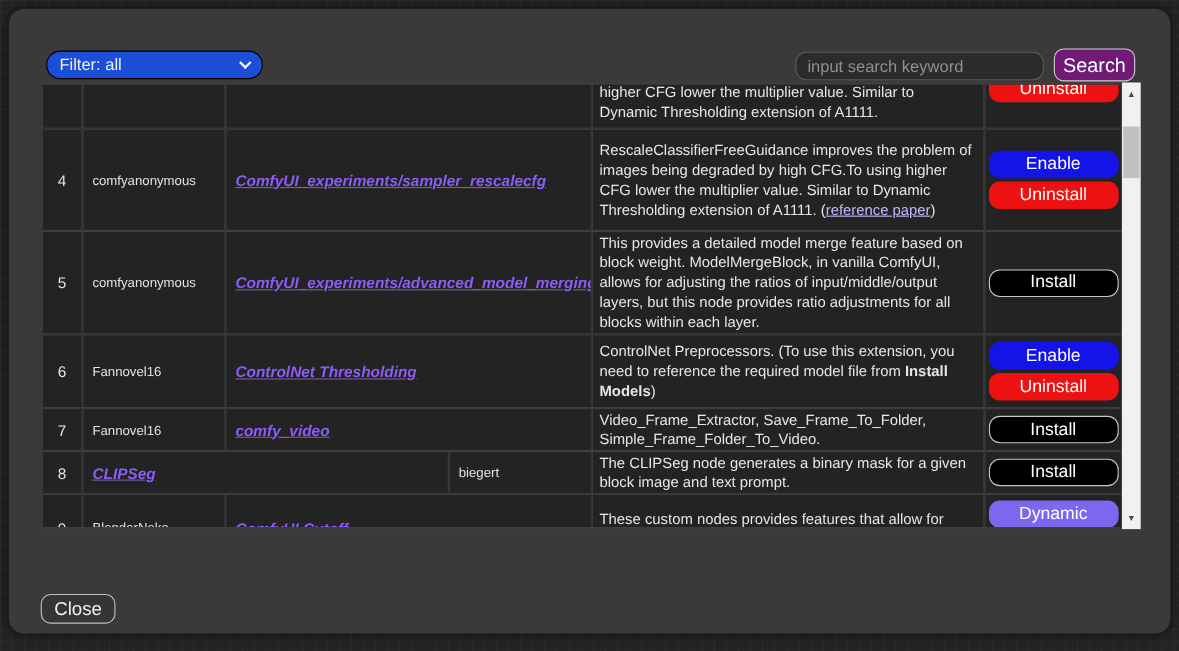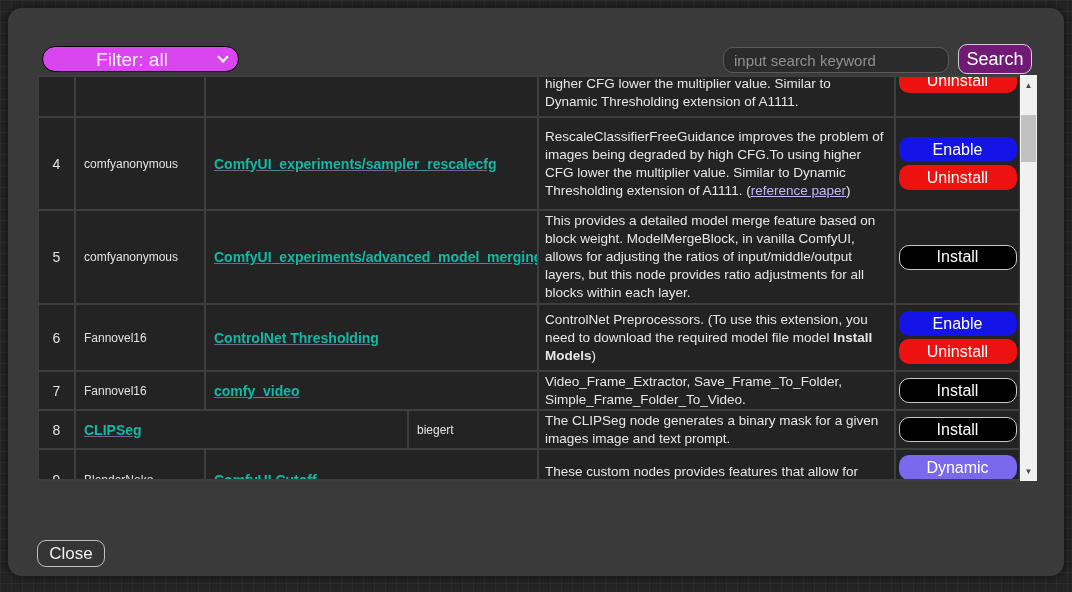--- a/index.html
+++ b/index.html
@@ -14,22 +14,22 @@
   }
   .dialog {
     position:absolute; left:8px; top:8px; right:8px; bottom:16px;
     background:#3a3a3a; border-radius:14px;
     box-shadow:0 0 10px rgba(0,0,0,0.6);
   }
   
   .filter-wrap { position:absolute; left:34px; top:38px; width:197px; height:26px; }
   .filter-wrap select {
     width:100%; height:100%; appearance:none; -webkit-appearance:none;
-    background:#d946ef; color:#f0f0f0; border:1px solid #000; border-radius:13px;
-    padding:0 28px 0 11px; font-size:19px; font-family:inherit;text-align:center;
+    background:#1d4ed8; color:#f0f0f0; border:1px solid #000; border-radius:13px;
+    padding:0 28px 0 11px; font-size:15px; font-family:inherit;
   }
   .filter-chevron {
     position:absolute; right:12px; top:7px; width:8px; height:8px;
     border-right:2px solid #fff; border-bottom:2px solid #fff;
     transform:rotate(45deg); pointer-events:none;
   }
   .search-input {
     position:absolute; left:715px; top:39px; width:226px; height:26px;
     background:#2b2b2b; border:1px solid #5a5a5a; border-radius:10px;
     color:#dddddd; padding:0 10px; font-size:15px; font-family:inherit;
@@ -47,22 +47,22 @@
   }
   
   .table-wrap { position:absolute; left:30px; top:67px; width:999px; height:406px; display:flex; }
   .table-clip { width:982px; height:406px; overflow:hidden; border-top:2px solid #3e3e3e; border-bottom:2px solid #3e3e3e; }
   .table-inner { margin-top:-55px; }
   .row { display:flex; }
   .cell { border:1px solid #3e3e3e; background:#232323; overflow:hidden; color:#e2e2e2; }
   .c-num     { width:37px;  display:flex; align-items:center; justify-content:center; font-size:14px; }
   .c-author  { width:130px; display:flex; align-items:center; padding-left:8px; font-size:12px; }
   .c-name    { width:333px; display:flex; align-items:center; padding-left:8px; }
-  .c-name a  { font-weight:bold; font-size:14px; color:#14b8a6;
-               text-decoration:underline; text-decoration-color:#77618f; }
+  .c-name a  { font-weight:bold; font-size:14px; color:#8b5cf6;
+               text-decoration:underline; text-decoration-color:#77618f;font-style:italic; }
   .c-desc    { width:357px; display:flex; flex-direction:column; justify-content:center;
                padding:2px 6px; font-size:13.5px; line-height:18px; color:#e6e6e6; }
   .desc-text { white-space:pre-line; }
   .desc-text a { color:#c4b5fd; text-decoration:underline; }
   .c-actions { width:125px; display:flex; flex-direction:column; align-items:center;
                justify-content:center; gap:3px; }
   .btn { width:118px; height:25px; border-radius:10px; font-size:16px; color:#fff;
          border:none; font-family:inherit; cursor:pointer; flex:none;
          display:flex; align-items:center; justify-content:center; }
   .btn.install   { background:#000000; border:1px solid #c8c8c8; }
@@ -139,21 +139,21 @@
                 <button class="btn install">Install</button>
               </div>
             </div>
             <div class="row row-3" style="height: 67px;">
               <div class="cell c-num">6</div>
               <div class="cell c-author">Fannovel16</div>
               <div class="cell c-name">
                 <a href="#">ControlNet Thresholding</a>
               </div>
               <div class="cell c-desc">
-                <div class="desc-text"><span>ControlNet Preprocessors. (To use this extension, you need to download the required model file model </span><span style="font-weight: bold;">Install Models</span><span>)</span></div>
+                <div class="desc-text"><span>ControlNet Preprocessors. (To use this extension, you need to reference the required model file from </span><span style="font-weight: bold;">Install Models</span><span>)</span></div>
               </div>
               <div class="cell c-actions">
                 <button class="btn enable">Enable</button>
                 <button class="btn uninstall">Uninstall</button>
               </div>
             </div>
             <div class="row row-4" style="height: 39px;">
               <div class="cell c-num">7</div>
               <div class="cell c-author">Fannovel16</div>
               <div class="cell c-name">
@@ -166,21 +166,21 @@
                 <button class="btn install">Install</button>
               </div>
             </div>
             <div class="row row-5" style="height: 39px;">
               <div class="cell c-num">8</div>
               <div class="cell c-name">
                 <a href="#">CLIPSeg</a>
               </div>
               <div class="cell c-author">biegert</div>
               <div class="cell c-desc">
-                <div class="desc-text"><span>The CLIPSeg node generates a binary mask for a given images image and text prompt.</span></div>
+                <div class="desc-text"><span>The CLIPSeg node generates a binary mask for a given block image and text prompt.</span></div>
               </div>
               <div class="cell c-actions">
                 <button class="btn install">Install</button>
               </div>
             </div>
             <div class="row row-6" style="height: 62px;">
               <div class="cell c-num">9</div>
               <div class="cell c-author">BlenderNeko</div>
               <div class="cell c-name">
                 <a href="#">ComfyUI Cutoff</a>

